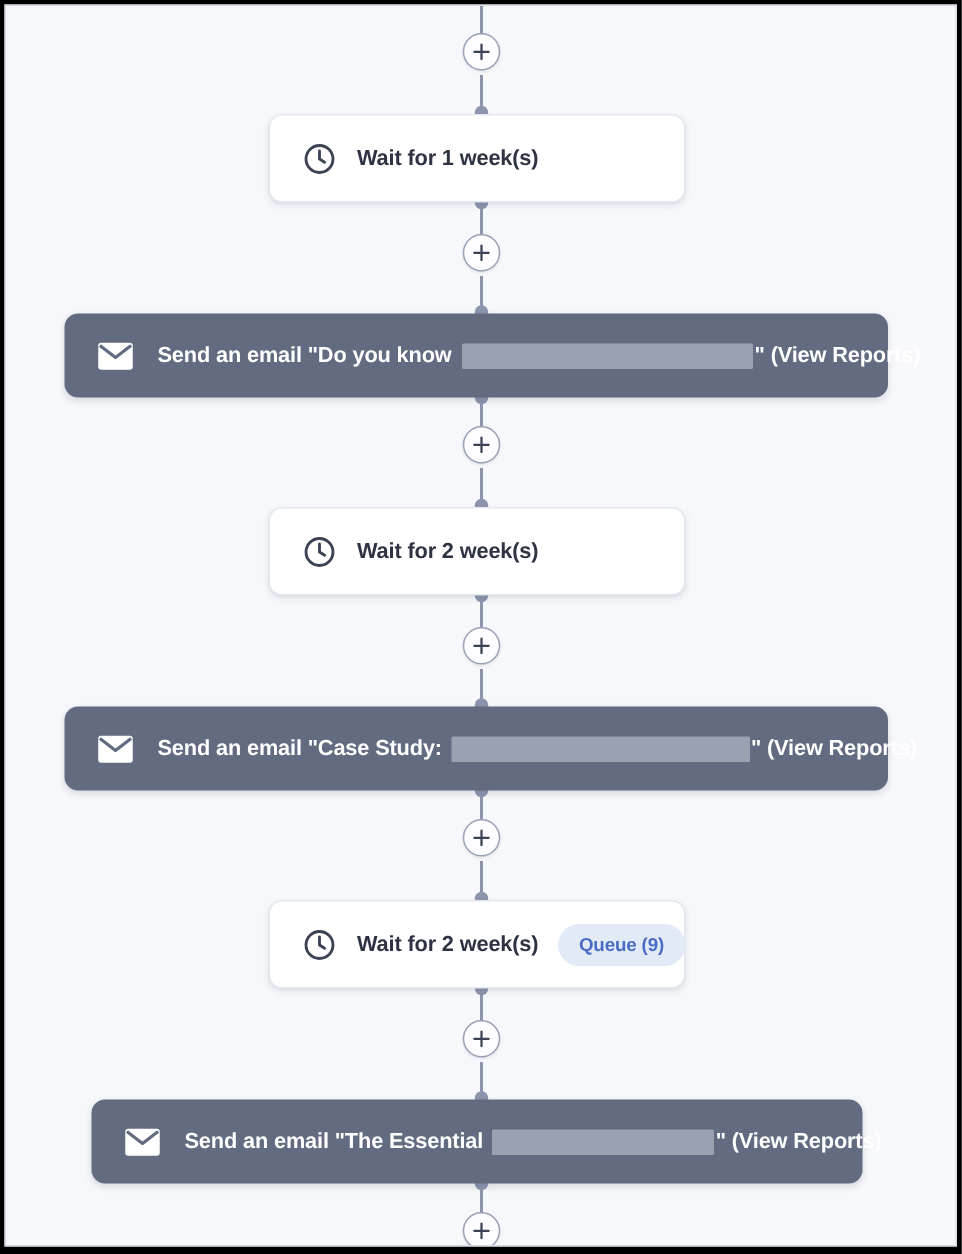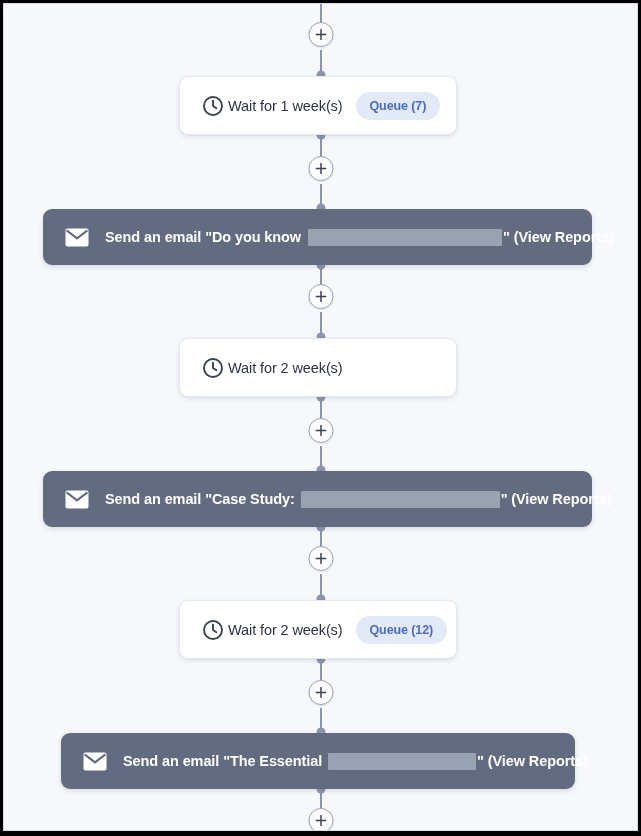--- a/index.html
+++ b/index.html
@@ -78,23 +78,23 @@
     cursor: pointer;
     z-index: 3;
   }
   .wait-card .clock-icon {
     margin-left: 22px;
     flex: 0 0 auto;
     display: flex;
     align-items: center;
   }
   .wait-card .wait-label {
-    margin-left: 4px;
+    margin-left: 14px;
     font-size: 14.5px;
-    font-weight: normal;
+    font-weight: bold;
     color: #2d3342;
     white-space: nowrap;
     letter-spacing: -0.1px;
   }
   .queue-badge {
     margin-left: 13px;
     background: #e3eaf7;
     color: #4a6cc4;
     font-size: 12.5px;
     font-weight: bold;
@@ -211,21 +211,20 @@
   <div class="joint" style="top:785px;"></div>
 
   <div class="wait-card" style="left:175px; top:72px; width:278px; height:59px;">
     <span class="clock-icon">
       <svg width="22" height="22" viewBox="0 0 22 22">
         <circle cx="11" cy="11" r="9" fill="none" stroke="#3b4254" stroke-width="1.9"></circle>
         <path d="M11 5.6 V11 L14.4 13.2" fill="none" stroke="#3b4254" stroke-width="1.9" stroke-linecap="round" stroke-linejoin="round"></path>
       </svg>
     </span>
     <span class="wait-label">Wait for 1 week(s)</span>
-    <span class="queue-badge">Queue (7)</span>
   </div>
 
   <div class="email-card" style="left:39px; top:205px; width:549px; height:56px;">
     <span class="mail-icon">
       <svg width="24" height="19" viewBox="0 0 24 19">
         <rect x="0.5" y="0.5" width="23" height="18" rx="2" fill="#ffffff"></rect>
         <path d="M1.6 2.4 L12 10.4 L22.4 2.4" fill="none" stroke="#626b80" stroke-width="2.1" stroke-linejoin="round"></path>
       </svg>
     </span>
     <span class="email-text">
@@ -260,21 +259,21 @@
   </div>
 
   <div class="wait-card" style="left:175px; top:596px; width:278px; height:59px;">
     <span class="clock-icon">
       <svg width="22" height="22" viewBox="0 0 22 22">
         <circle cx="11" cy="11" r="9" fill="none" stroke="#3b4254" stroke-width="1.9"></circle>
         <path d="M11 5.6 V11 L14.4 13.2" fill="none" stroke="#3b4254" stroke-width="1.9" stroke-linecap="round" stroke-linejoin="round"></path>
       </svg>
     </span>
     <span class="wait-label">Wait for 2 week(s)</span>
-    <span class="queue-badge">Queue (12)</span>
+    <span class="queue-badge">Queue (9)</span>
   </div>
 
   <div class="email-card" style="left:57px; top:729px; width:514px; height:56px;">
     <span class="mail-icon">
       <svg width="24" height="19" viewBox="0 0 24 19">
         <rect x="0.5" y="0.5" width="23" height="18" rx="2" fill="#ffffff"></rect>
         <path d="M1.6 2.4 L12 10.4 L22.4 2.4" fill="none" stroke="#626b80" stroke-width="2.1" stroke-linejoin="round"></path>
       </svg>
     </span>
     <span class="email-text">

